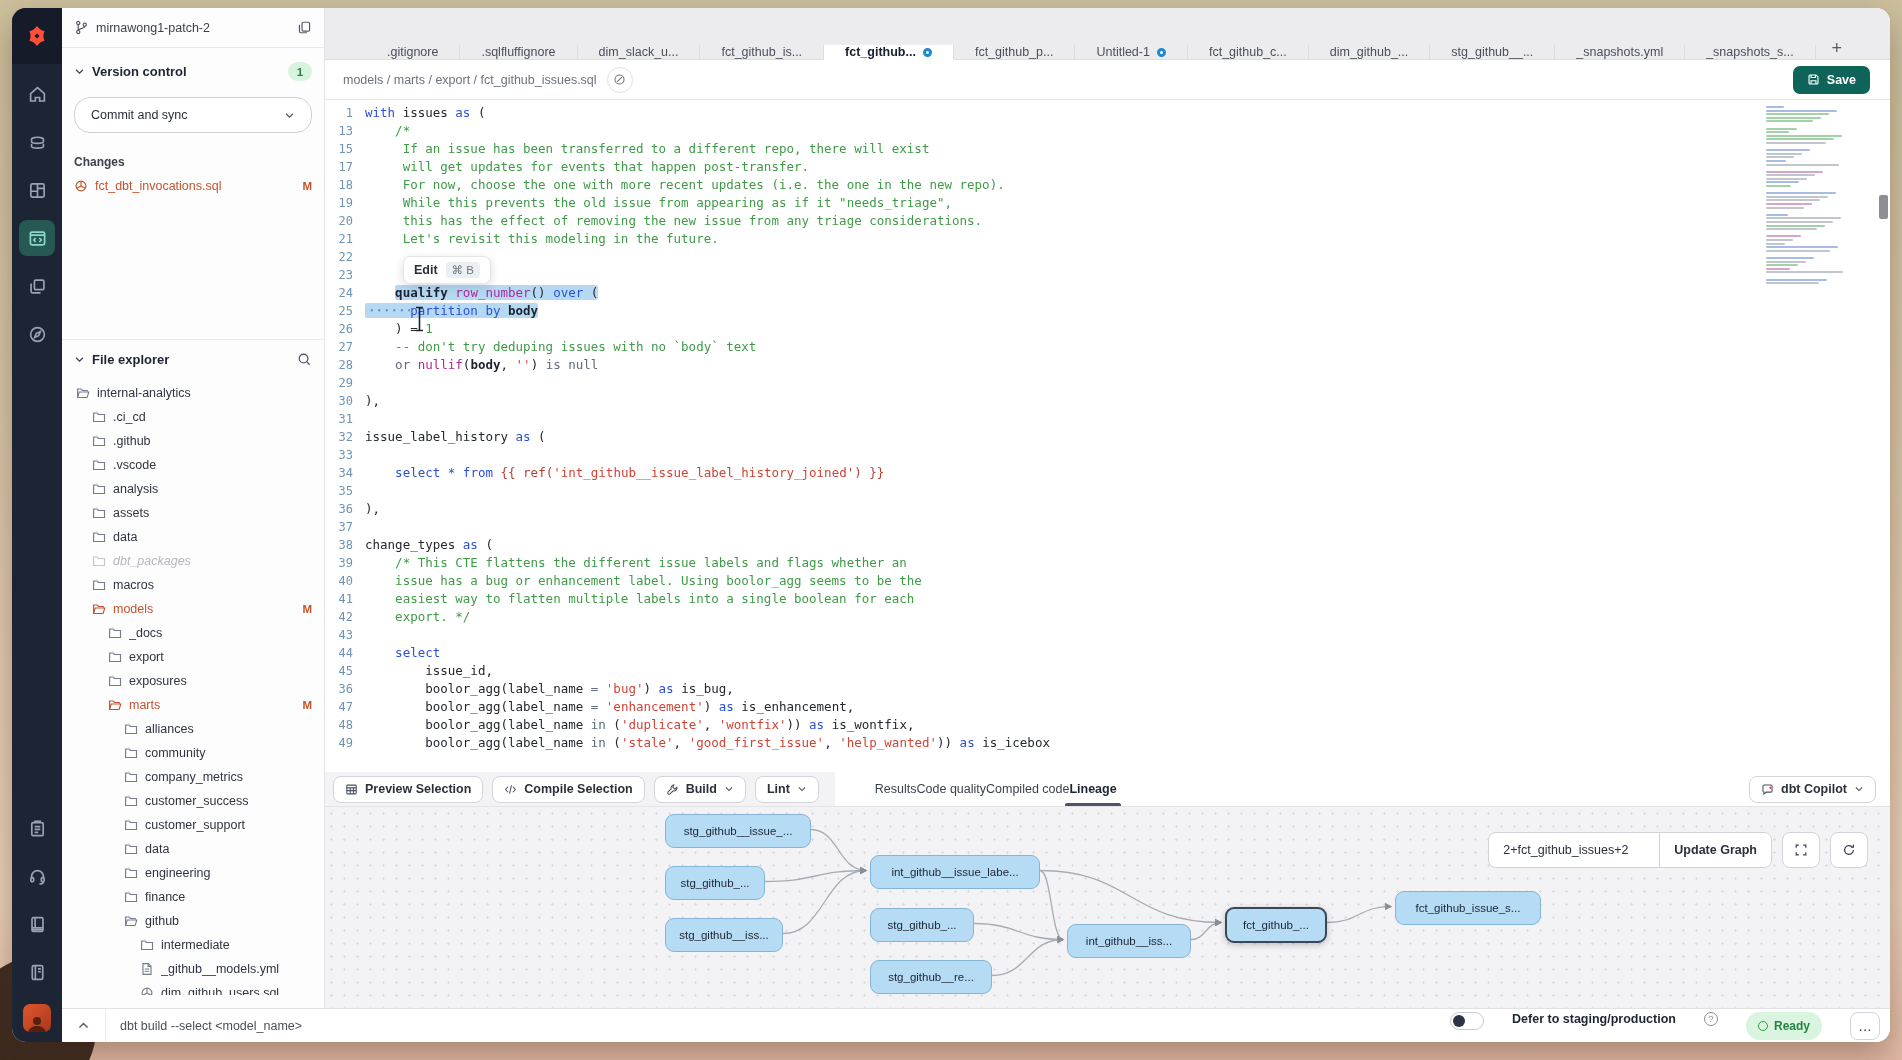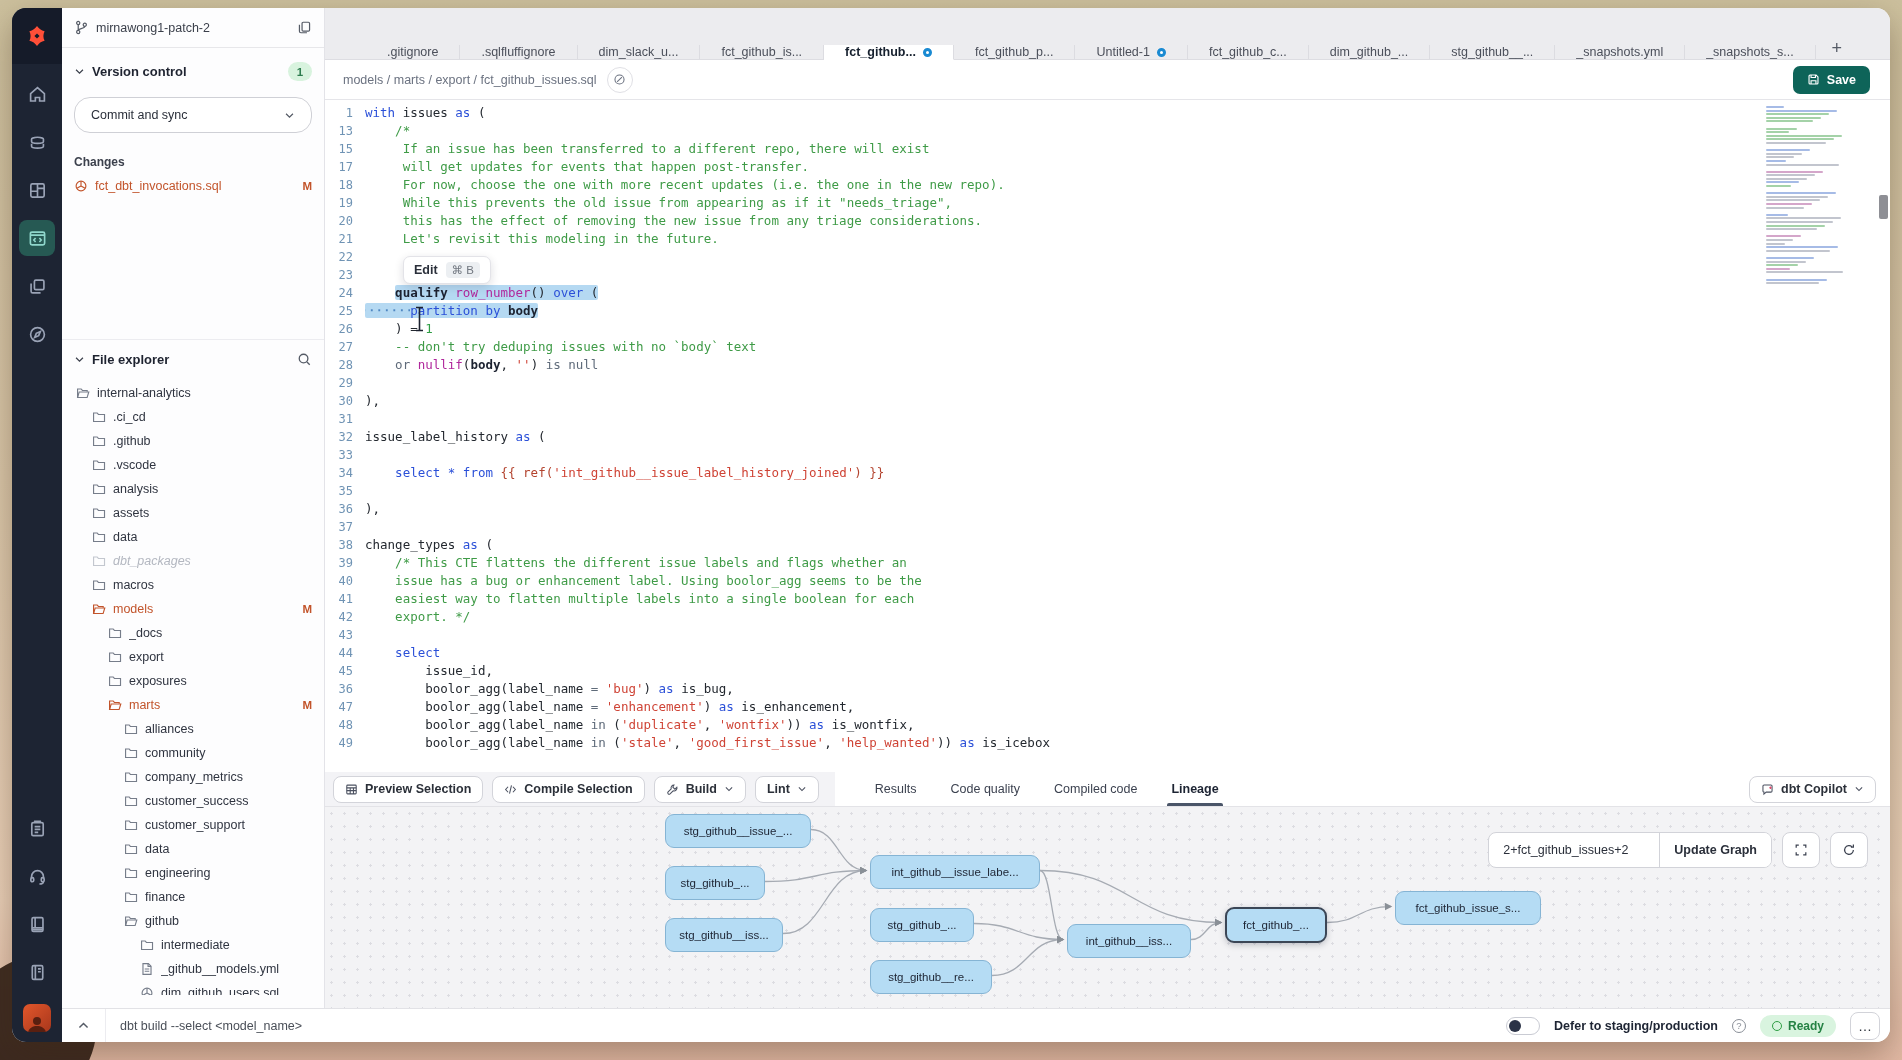--- a/index.html
+++ b/index.html
@@ -85,21 +85,21 @@
   .mrow { height:2px; margin-bottom:1.6px; border-radius:1px; }
   .mg { background:#a4d2a8; } .mb { background:#a6bbe6; } .mm { background:#d4a6ca; } .md { background:#c2c5ce; }
   .scroll-thumb { position:absolute; right:2px; top:95px; width:9px; height:24px; background:#51535c; opacity:.65; border-radius:2px; }
 
   
   .toolbar { height:35px; flex:none; display:flex; align-items:center; background:#fff; border-bottom:1px solid #e3e3e7; }
   .tb-left { height:100%; background:#f3f3f6; display:flex; align-items:center; gap:9px; padding:0 16px 0 8px; }
   .tbtn { height:27px; padding:0 11px; background:#fff; border:1px solid #d3d4da; border-radius:8px;
     display:flex; align-items:center; gap:7px; font-size:12.5px; color:#2b3039; font-weight:600; cursor:pointer; }
   .tbtn svg { stroke:#4b5160; }
-  .tb-tabs { display:flex; align-items:stretch; height:100%; margin-left:40px; gap:34px; }
+  .tb-tabs { display:flex; align-items:stretch; height:100%; margin-left:40px; }
   .tbtab { display:flex; align-items:center; font-size:12.5px; color:#3c4250; cursor:pointer; position:relative; }
   .tbtab.active { color:#1d2433; font-weight:700; }
   .tbtab.active::after { content:""; position:absolute; left:-4px; right:-4px; bottom:0; height:3px; background:#4a5568; border-radius:2px 2px 0 0; }
   .copilot { margin-left:auto; margin-right:14px; }
 
   
   .lineage { position:relative; flex:none; height:201px; background:#f3f3f5; overflow:hidden;
     background-image:radial-gradient(#dcdce1 1px,transparent 1.1px); background-size:13px 13px; }
   .node { position:absolute; height:31px; background:#b5dcf4; border:1px solid #85b4d4; border-radius:9px;
     display:flex; align-items:center; justify-content:center; font-size:11.5px; color:#1d2433; cursor:pointer;
@@ -113,21 +113,21 @@
     border-left:1px solid #d2d3d9; cursor:pointer; background:#fff; border-top:none;border-right:none;border-bottom:none; }
   .sq-btn { width:38px; height:36px; background:#fff; border:1px solid #d2d3d9; border-radius:8px;
     display:flex; align-items:center; justify-content:center; cursor:pointer; }
 
   
   .statusbar { position:absolute; left:50px; bottom:0; width:1828px; height:34px; background:#fff; border-top:1px solid #e2e2e6;
     display:flex; align-items:center; }
   .sb-up { width:44px; height:100%; display:flex; align-items:center; justify-content:center; background:none; border:none;
     border-right:1px solid #ececf0; cursor:pointer; }
   .sb-cmd { margin-left:14px; font-size:12.5px; color:#4a4f58; }
-  .sb-right { margin-left:auto; display:flex; align-items:center; gap:14px; padding-right:10px; }
+  .sb-right { margin-left:auto; display:flex; gap:28px; padding-right:10px; }
   .tg { width:34px; height:18px; border:1px solid #c9cbd3; border-radius:10px; background:#fff; position:relative; cursor:pointer; }
   .tg i { position:absolute; left:2px; top:2px; width:12px; height:12px; border-radius:50%; background:#2b3347; }
   .defer { font-size:12.5px; font-weight:700; color:#1d2433; }
   .qi { width:14px; height:14px; border:1px solid #8a8f98; border-radius:50%; color:#8a8f98; font-size:9.5px;
     display:flex; align-items:center; justify-content:center; }
   .ready { display:flex; gap:6px; align-items:center; background:#d9f4df; color:#258244; border-radius:14px;
     padding:4px 12px; font-size:12px; font-weight:700; }
   .ring { width:10px; height:10px; border:1.6px solid #2f9e44; border-radius:50%; }
   .more-btn { width:30px; height:28px; border:1px solid #d2d3d9; border-radius:8px; background:#fff; font-size:14px;
     color:#2b3039; cursor:pointer; line-height:10px; }

